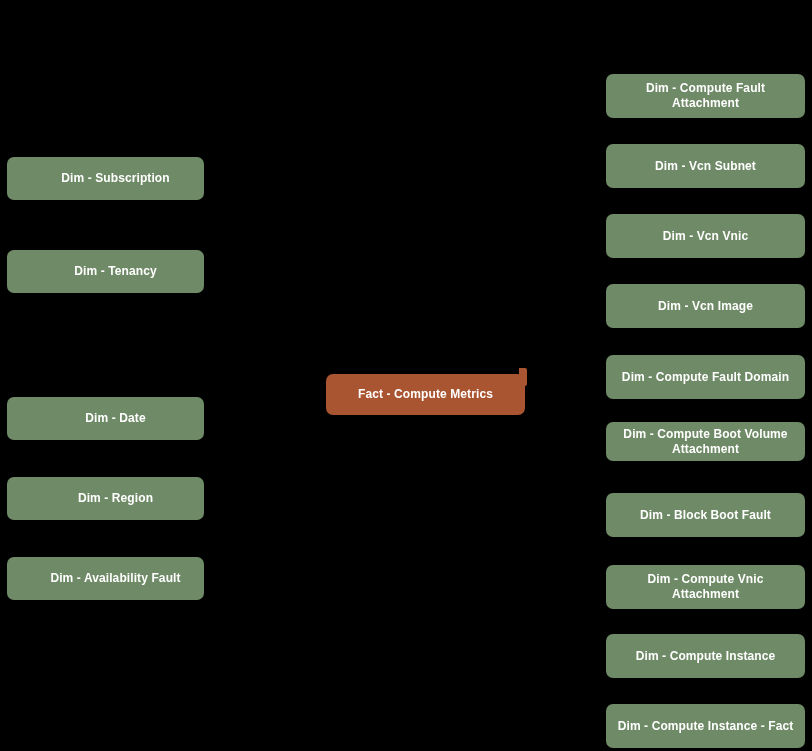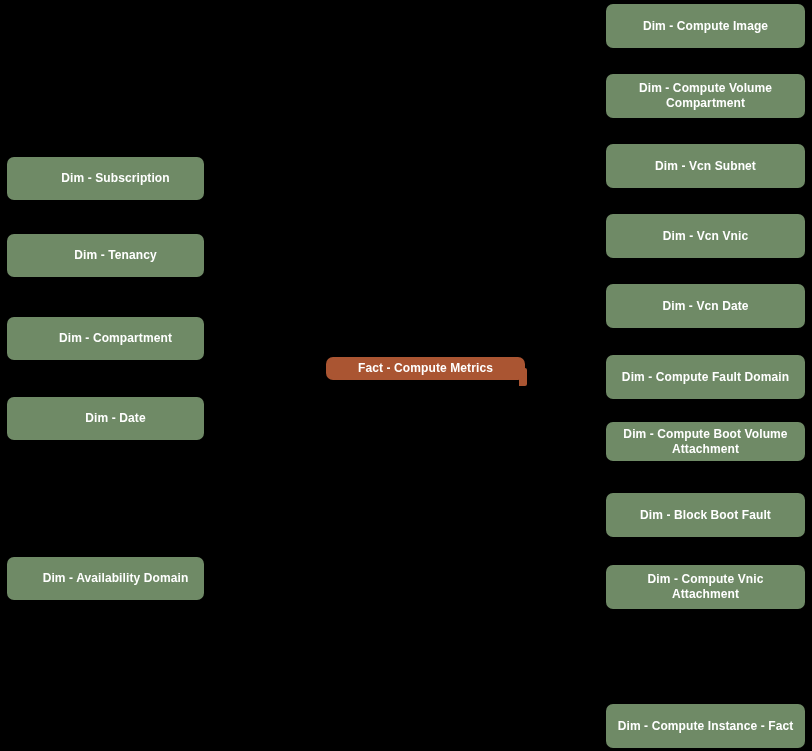--- a/index.html
+++ b/index.html
@@ -46,23 +46,23 @@
     padding-left: 28px;
   }
   
   .col-right {
     left: 606px;
     width: 199px;
     height: 44px;
   }
   .fact-node {
     left: 326px;
-    top: 357px;
+    top: 374px;
     width: 199px;
-    height: 23px;
+    height: 41px;
   }
   
   .fact-stub {
     position: absolute;
     left: 519px;
     top: 368px;
     width: 8px;
     height: 18px;
     background: #aa5532;
     border-radius: 0 2px 2px 0;
@@ -73,62 +73,62 @@
   }
 </style>
 </head>
 <body>
 
 <div id="canvas">
 
   <div class="node dim col-left" style="top:157px">
     <span class="label">Dim - Subscription</span>
   </div>
-  <div class="node dim col-left" style="top:234px">
+  <div class="node dim col-left" style="top:250px">
     <span class="label">Dim - Tenancy</span>
-  </div>
-  <div class="node dim col-left" style="top:317px">
-    <span class="label">Dim - Compartment</span>
   </div>
   <div class="node dim col-left" style="top:397px">
     <span class="label">Dim - Date</span>
   </div>
+  <div class="node dim col-left" style="top:477px">
+    <span class="label">Dim - Region</span>
+  </div>
   <div class="node dim col-left" style="top:557px">
-    <span class="label">Dim - Availability Domain</span>
+    <span class="label">Dim - Availability Fault</span>
   </div>
 
   <div class="fact-stub"></div>
   <div class="node fact fact-node">
     <span class="label">Fact - Compute Metrics</span>
   </div>
 
-  <div class="node dim col-right" style="top:4px">
-    <span class="label">Dim - Compute Image</span>
-  </div>
   <div class="node dim col-right" style="top:74px">
-    <span class="label">Dim - Compute Volume Compartment</span>
+    <span class="label">Dim - Compute Fault Attachment</span>
   </div>
   <div class="node dim col-right" style="top:144px">
     <span class="label">Dim - Vcn Subnet</span>
   </div>
   <div class="node dim col-right" style="top:214px">
     <span class="label">Dim - Vcn Vnic</span>
   </div>
   <div class="node dim col-right" style="top:284px">
-    <span class="label">Dim - Vcn Date</span>
+    <span class="label">Dim - Vcn Image</span>
   </div>
   <div class="node dim col-right" style="top:355px">
     <span class="label">Dim - Compute Fault Domain</span>
   </div>
   <div class="node dim col-right" style="top:422px;height:39px">
     <span class="label">Dim - Compute Boot Volume Attachment</span>
   </div>
   <div class="node dim col-right" style="top:493px">
     <span class="label">Dim - Block Boot Fault</span>
   </div>
   <div class="node dim col-right" style="top:565px">
     <span class="label">Dim - Compute Vnic Attachment</span>
   </div>
+  <div class="node dim col-right" style="top:634px">
+    <span class="label">Dim - Compute Instance</span>
+  </div>
   <div class="node dim col-right" style="top:704px">
     <span class="label">Dim - Compute Instance - Fact</span>
   </div>
 
 </div>
 
 </body></html>

